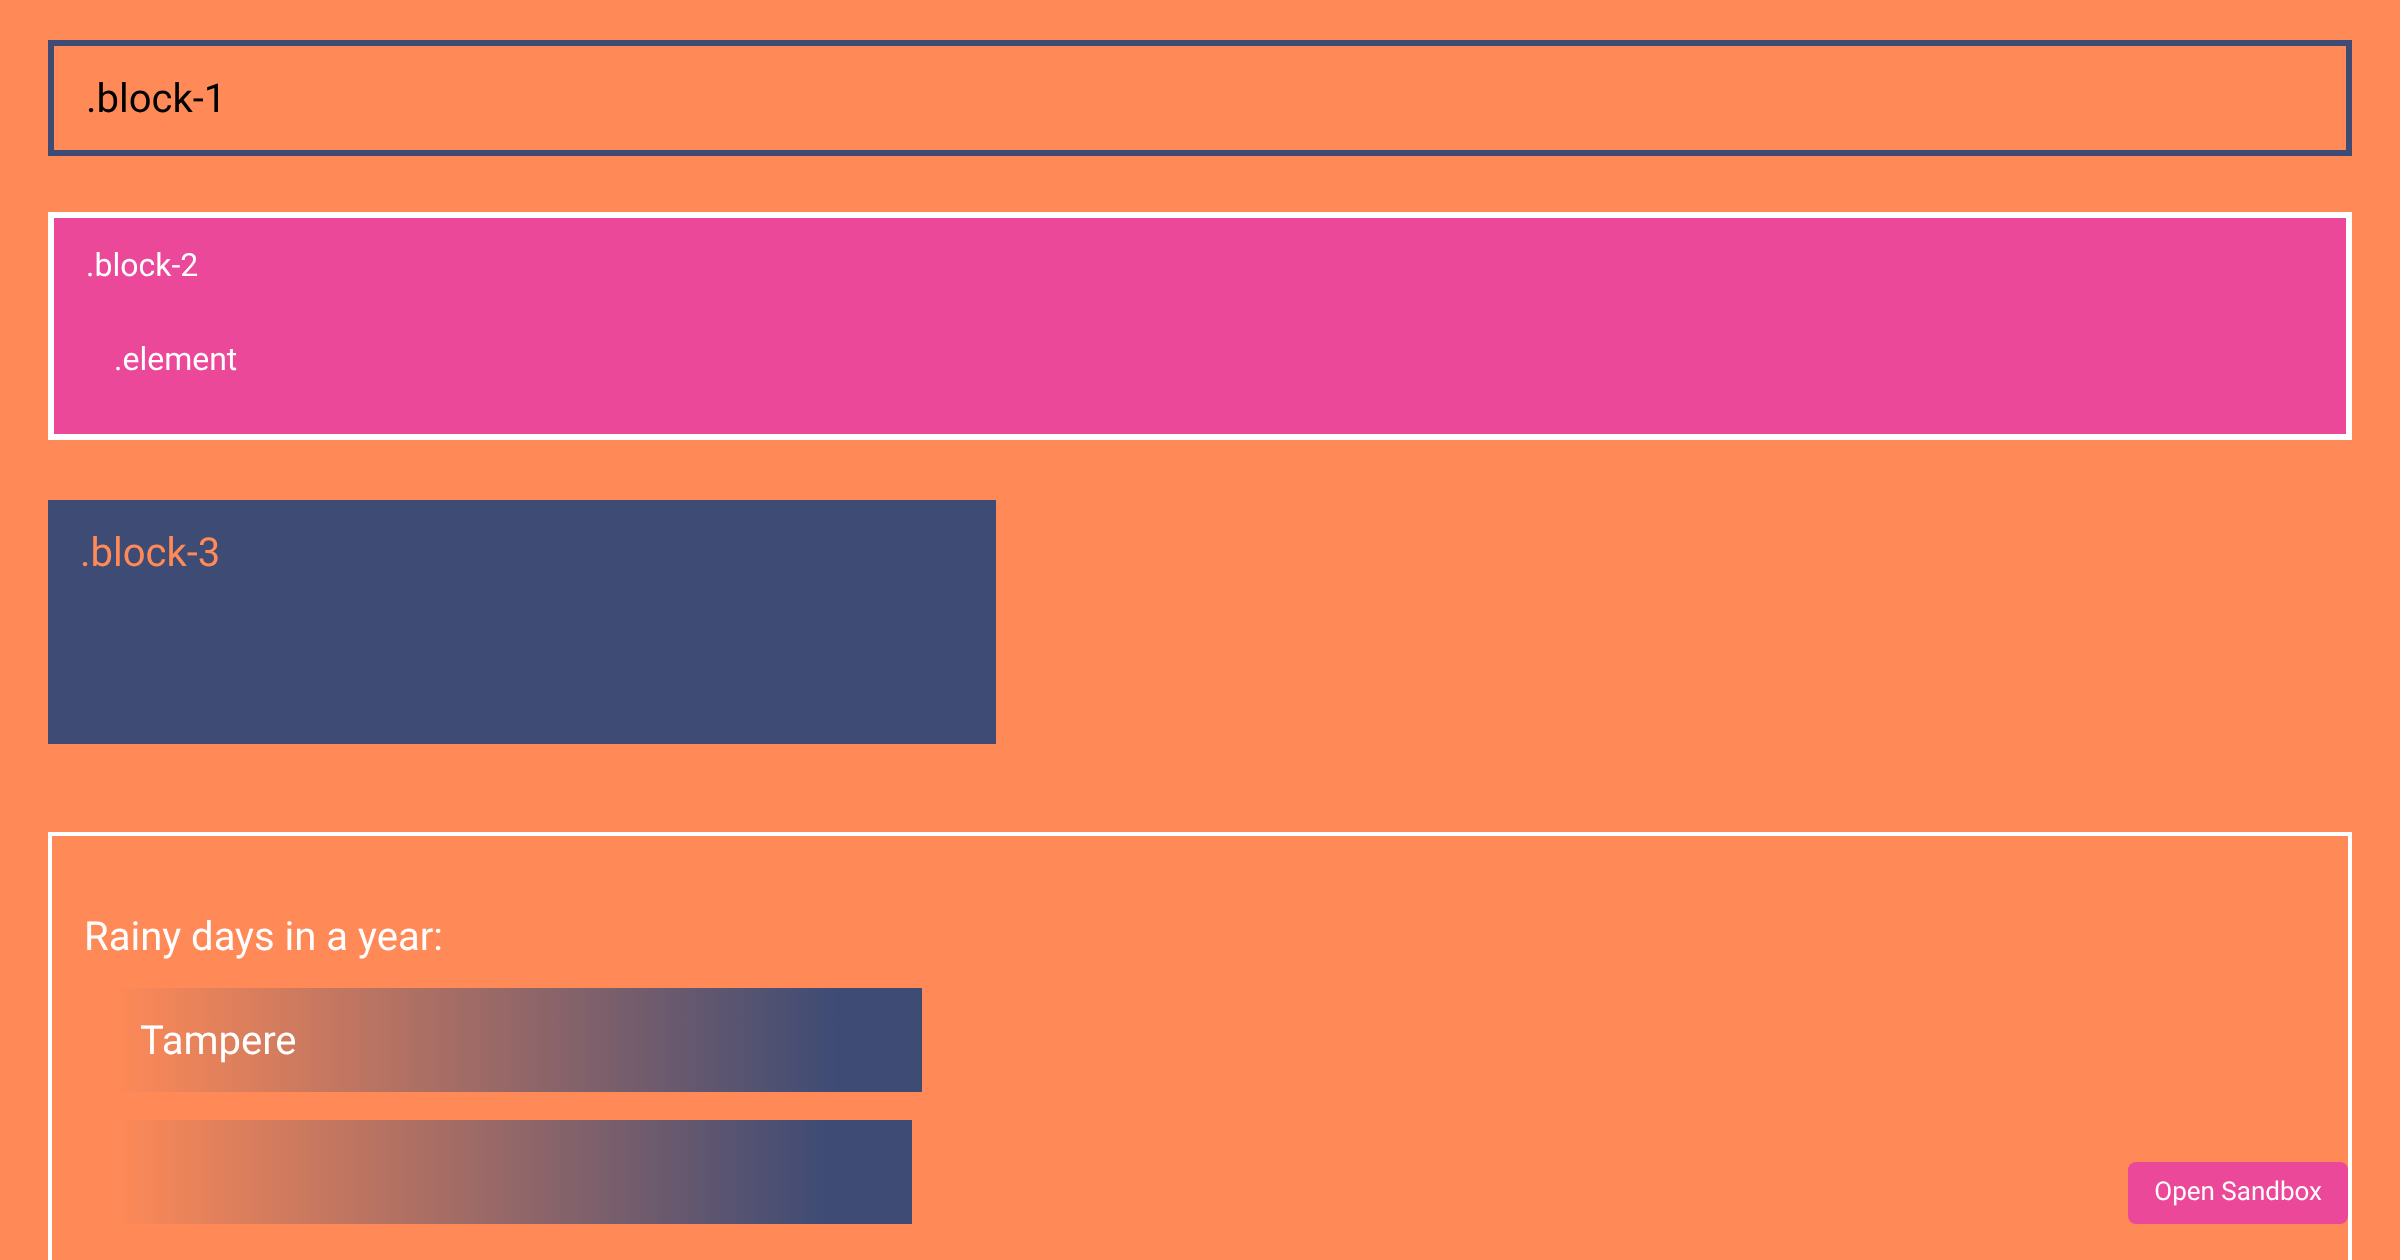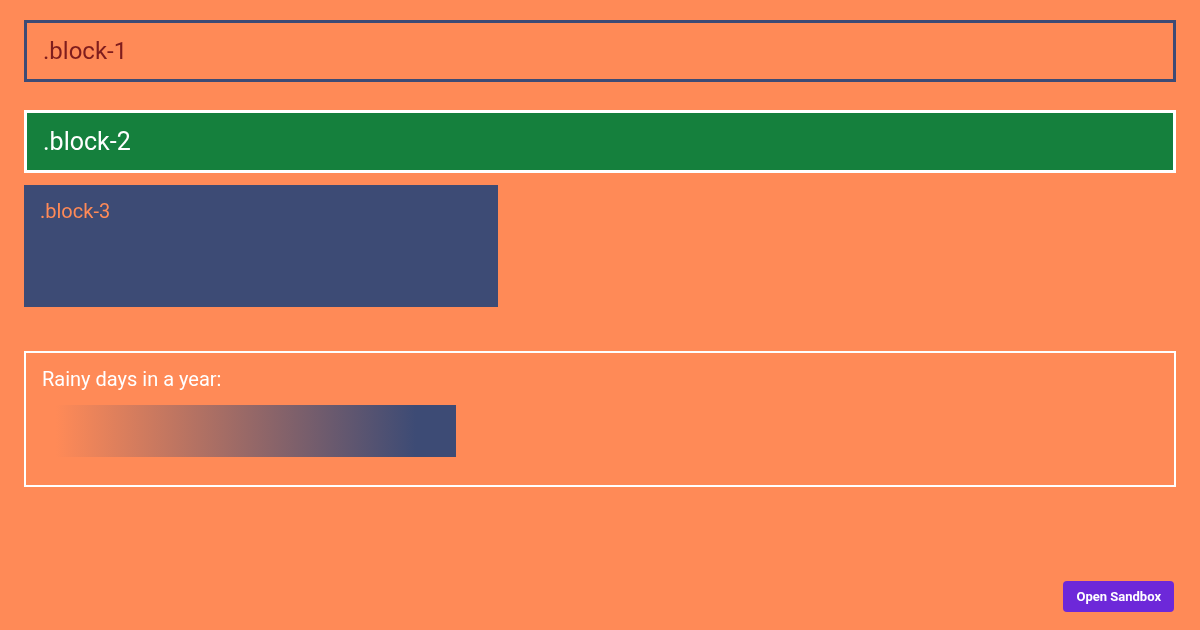--- a/index.html
+++ b/index.html
@@ -12,31 +12,31 @@
       height: 630px;
       background-color: #FF8A57;
       font-family: -apple-system, BlinkMacSystemFont, "Segoe UI", Roboto, sans-serif;
       padding: 20px 24px;
       overflow: hidden;
       position: relative;
     }
     .block-1 {
       border: 3px solid #3D4B75;
       padding: 14px 16px;
-      color: #7f1d1d;
-      font-size: 24px;
+      color: #000000;
+      font-size: 20px;
       margin-bottom: 28px;
     }
     .block-2 {
-      background-color: #15803d;
+      background-color: #ec4899;
       border: 3px solid #FFFFFF;
       padding: 14px 14px 14px 14px;
       color: #FFFFFF;
-      font-size: 25px;
-      margin-bottom: 12px;
+      font-size: 16px;
+      margin-bottom: 30px;
     }
     .block-2-label {
       padding: 0 2px;
     }
     .element {
       padding: 14px 16px;
       margin-top: 14px;
     }
     .element-inherit-border {
       border: 3px solid #FFFFFF;
@@ -53,20 +53,21 @@
       margin-bottom: 44px;
     }
     .chart-container {
       border: 2px solid #FFFFFF;
       padding: 14px 16px;
       color: #FFFFFF;
       font-size: 20px;
     }
     .chart-title {
       margin-bottom: 14px;
+      margin-top: 24px;
     }
     .bar-row {
       margin-bottom: 14px;
       padding-left: 14px;
     }
     .bar {
       height: 52px;
       background: linear-gradient(to right, #FF8A57, #3D4B75 90%);
       display: flex;
       align-items: center;
@@ -77,48 +78,55 @@
     .bar-tampere {
       width: 405px;
     }
     .bar-helsinki {
       width: 400px;
     }
     .open-sandbox-btn {
       position: absolute;
       bottom: 18px;
       right: 26px;
-      background-color: #6d28d9;
+      background-color: #ec4899;
       color: #FFFFFF;
       border: none;
       border-radius: 4px;
       padding: 8px 13px;
       font-size: 13px;
       cursor: pointer;
       font-family: inherit;
-      font-weight: bold;
     }
   </style>
 </head>
 <body>
 
 <div class="block-1">
   <span>.block-1</span>
 </div>
 
 <div class="block-2">
   <div class="block-2-label">.block-2</div>
+  <div class="element">
+    <span>.element</span>
+  </div>
 </div>
 
 <div class="block-3">
   <span>.block-3</span>
 </div>
 
 <div class="chart-container">
   <div class="chart-title">Rainy days in a year:</div>
+  <div class="bar-row">
+    <div class="bar bar-tampere">
+      <span>Tampere</span>
+    </div>
+  </div>
   <div class="bar-row">
     <div class="bar bar-helsinki">
       
     </div>
   </div>
 </div>
 
 <button class="open-sandbox-btn">
   <span>Open Sandbox</span>
 </button>

